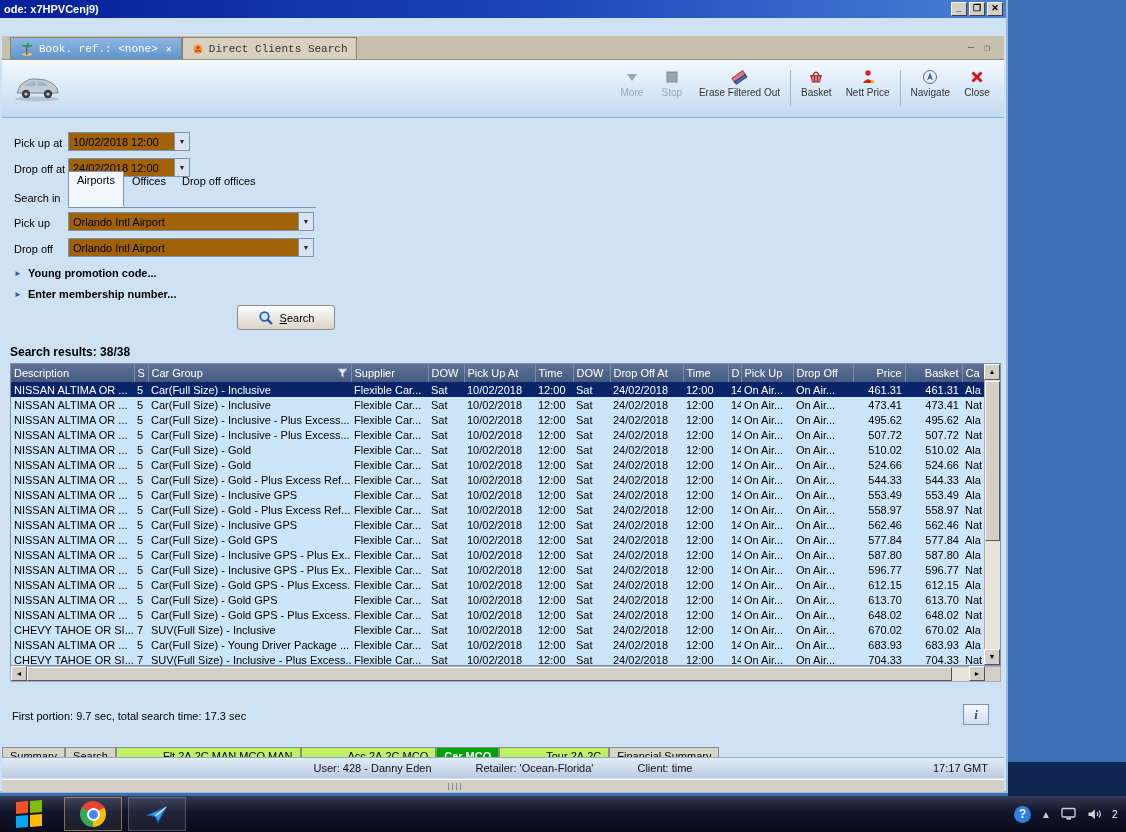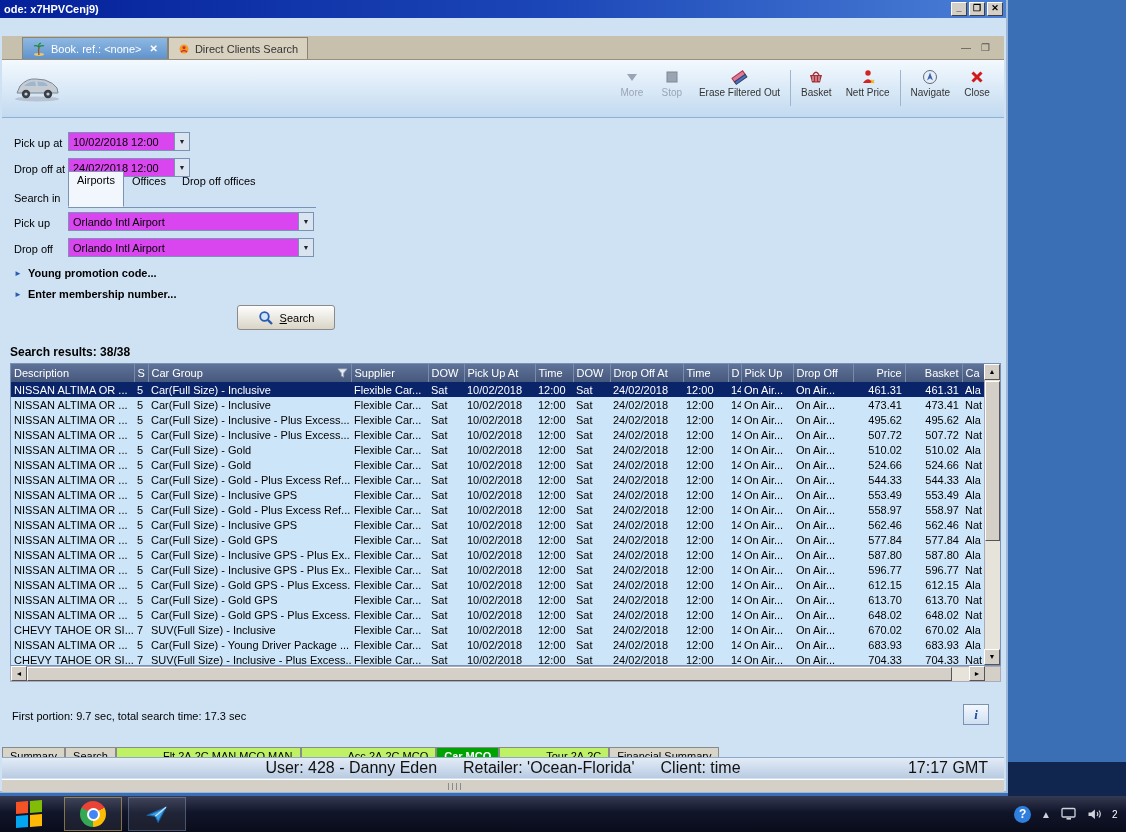--- a/index.html
+++ b/index.html
@@ -13,42 +13,42 @@
   .titlebar { position:absolute; left:0; top:0; right:0; height:18px;
       background:linear-gradient(90deg,#04209a 0%,#1c47b8 55%,#4a7fd6 100%);
       color:#fff; font-size:11px; font-weight:bold; display:flex; align-items:center; padding-left:4px; }
   .tb-buttons { margin-left:auto; display:flex; gap:2px; padding-right:3px; }
   .tb-btn { width:16px; height:14px; background:#d4d0c8; border:1px solid;
       border-color:#fff #404040 #404040 #fff; font-size:9px; line-height:11px;
       text-align:center; color:#000; font-weight:bold; cursor:default; }
 
   
   .tabbar { position:absolute; left:2px; top:36px; width:1002px; height:24px;
-      background:#c7c0ad; border-bottom:1px solid #96907c; display:flex; align-items:flex-end; padding-left:20px; }
+      background:#c7c0ad; border-bottom:1px solid #96907c; display:flex; align-items:flex-end; padding-left:8px;font-family:Liberation Mono, monospace; }
   .doc-tab { height:22px; display:flex; align-items:center; gap:5px; padding:0 9px;
       font-size:11px; border:1px solid #8a8470; border-bottom:none; background:#d8d1bf; color:#333; }
   .doc-tab.active { background:linear-gradient(#8fb8e2,#5f93cd); color:#fff; }
   .doc-tab .tabclose { font-size:10px; font-weight:bold; color:#fff; margin-left:3px; }
   .pane-ctrls { margin-left:auto; margin-right:14px; display:flex; gap:10px; align-self:center;
       font-size:10px; color:#555; }
 
   
   .headerband { position:absolute; left:2px; top:60px; width:1002px; height:58px;
       background:linear-gradient(#f3f9fe,#c2daf0); border-bottom:1px solid #8fb0d4; }
   .page-title { position:absolute; left:64px; top:18px; font-size:17px; font-weight:bold; color:#1b4c9e; }
   .caricon { position:absolute; left:12px; top:14px; }
   .toolbar { position:absolute; right:10px; top:6px; display:flex; align-items:flex-start; gap:6px; }
   .tool { display:flex; flex-direction:column; align-items:center; gap:1px; padding:2px 4px; min-width:34px; }
   .tool .tlabel { font-size:10px; color:#333; white-space:nowrap; }
   .tool.disabled .tlabel { color:#9aa5b4; }
   .tsep { width:1px; height:36px; background:#9fb4cf; margin-top:4px; }
 
   
   .flabel { position:absolute; font-size:11px; color:#000; }
-  .textin { position:absolute; height:19px; background:#d946ef; border:1px solid #7a93b4;
+  .textin { position:absolute; height:19px; background:#a16207; border:1px solid #7a93b4;
       font-size:11px; display:flex; align-items:center; padding-left:4px; }
   .ddbtn { margin-left:auto; width:15px; height:100%; background:#d9e4f0; border-left:1px solid #7a93b4;
       font-size:7px; line-height:17px; text-align:center; color:#223; }
   .si-strip { position:absolute; left:68px; top:187px; width:248px; height:21px;
       border-bottom:1px solid #7a93b4; display:flex; align-items:flex-end; font-size:11px; }
   .si-tab { padding:2px 8px 20px; color:#000; }
   .si-tab.sel { background:#f2f7fd; border:1px solid #7a93b4; border-bottom:1px solid #f2f7fd; }
   .expander { position:absolute; font-size:11px; font-weight:bold; color:#000; display:flex; align-items:center; gap:6px; }
   .expander .arr { color:#2a5db0; font-size:8px; }
   .search-btn { position:absolute; left:237px; top:305px; width:98px; height:25px;
@@ -91,21 +91,21 @@
 
   
   .btabs { position:absolute; left:2px; top:746px; display:flex; align-items:flex-end; height:19px; }
   .btab { height:18px; padding:2px 7px 0; font-size:11px; border:1px solid #8a8a8a; border-bottom:none;
       background:#d8d4c8; color:#000; white-space:nowrap; }
   .btab.green { background:#bef264;padding-left:46px; }
   .btab.green-active { background:#00a400; color:#fff; font-weight:bold; }
 
   .statusbar { position:absolute; left:2px; top:757px; width:1002px; height:21px;
       background:linear-gradient(#e3ecf7,#b9cbe2); border-top:1px solid #8fa8c8;
-      display:flex; align-items:center; justify-content:center; gap:26px; font-size:16px; color:#111; }
+      display:flex; align-items:center; justify-content:center; gap:44px; font-size:11px; color:#111; }
   .statusbar .time { position:absolute; right:16px; }
 
   .outer-scroll { position:absolute; left:2px; top:779px; width:1002px; height:13px;
       background:#d4d0c8; border-top:1px solid #fff; }
   .grip { position:absolute; left:446px; top:3px; width:14px; height:7px;
       background:repeating-linear-gradient(90deg,#8a8a8a 0 1px,transparent 1px 4px); }
 
   
   .desk-dark { position:absolute; left:1008px; top:762px; width:118px; height:36px; background:#10264e; }
 

